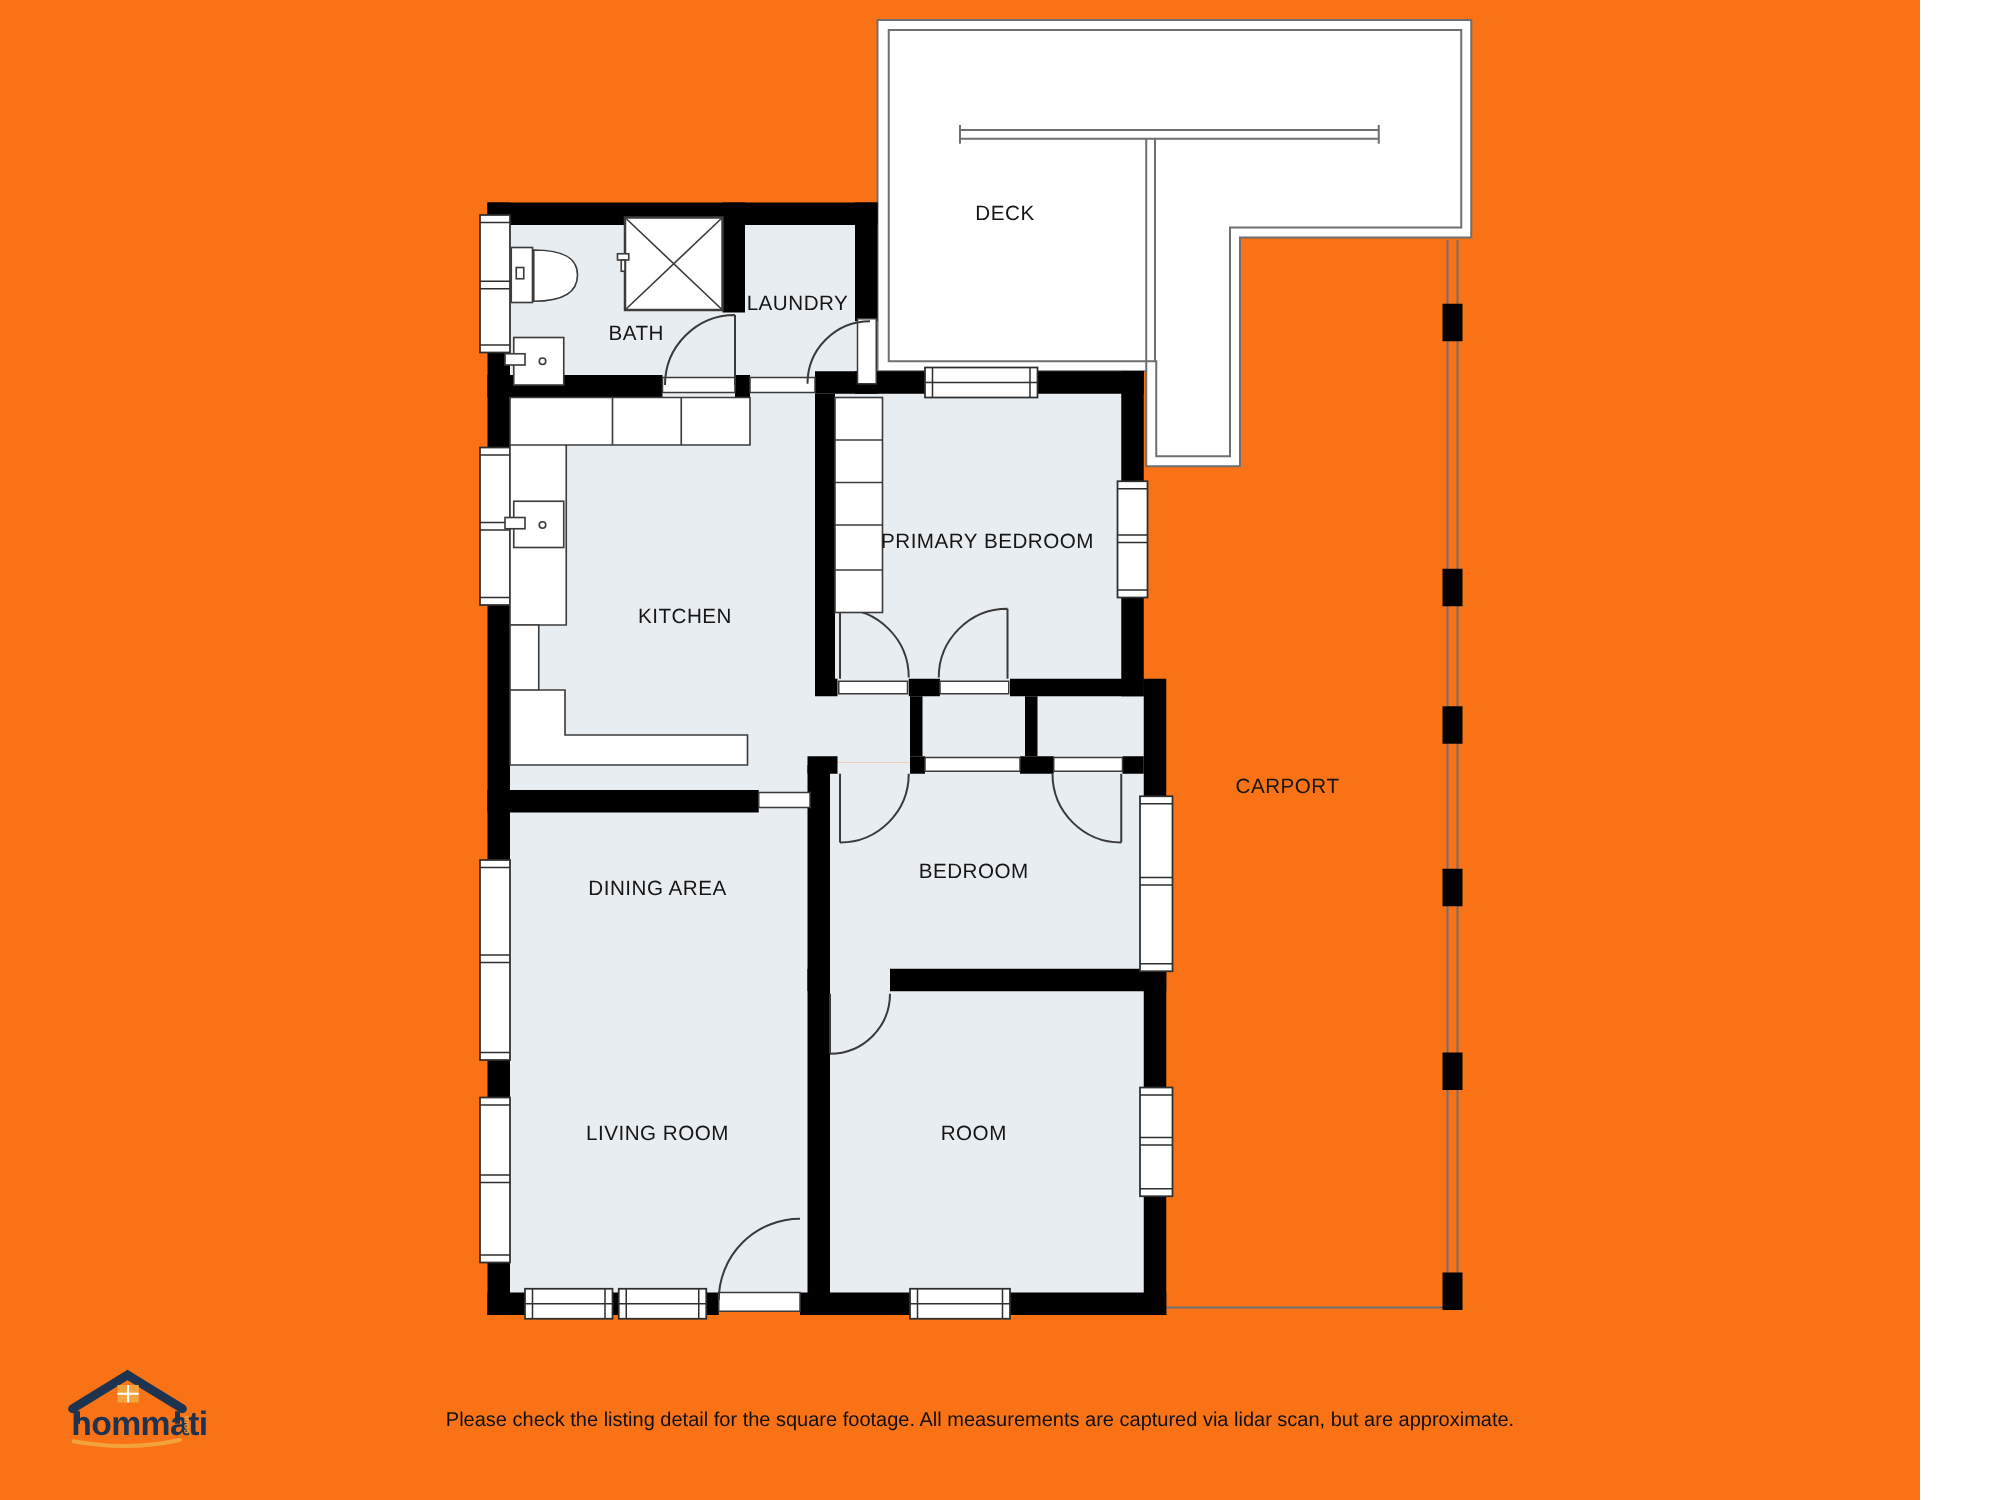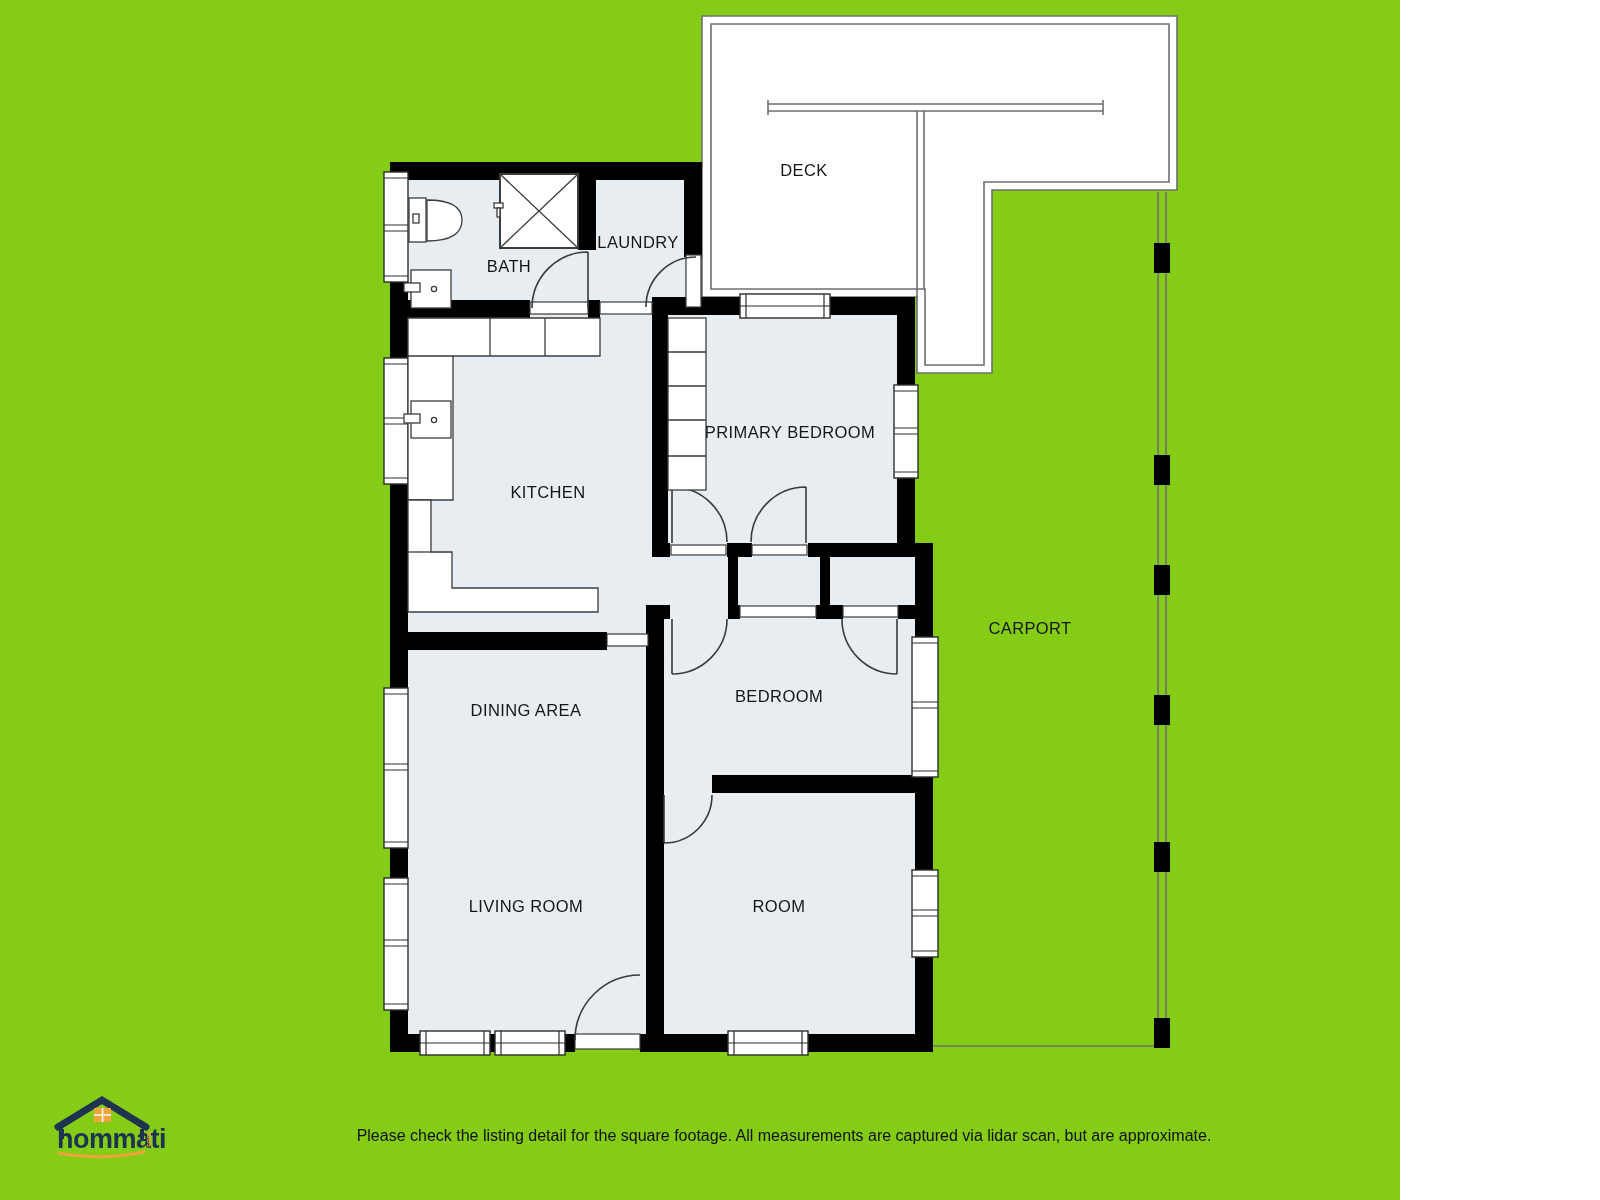--- a/index.html
+++ b/index.html
@@ -1,16 +1,16 @@
 <!DOCTYPE html>
 <html style="--floor: #e8edf2; --wall: #000000; --fixture_line: #3c3c3c; --deck_line: #6f6f6f; --logo_navy: #1e3350; --logo_orange: #f2a33c;"><head>
 <meta charset="utf-8">
 <style>
   html,body{margin:0;padding:0;background:#fff;}
-  #stage{position:relative;width:1400px;height:1200px;background:#84cc16;overflow:hidden;}
+  #stage{position:relative;width:1536px;height:1200px;background:#f97316;overflow:hidden;}
   svg{position:absolute;left:0;top:0;}
   svg text{font-family:"Liberation Sans","DejaVu Sans",sans-serif;}
   .wall{fill:var(--wall,#000);}
   .floor{fill:var(--floor,#e8edf2);}
   .fx{fill:#fff;stroke:var(--fixture_line,#3c3c3c);stroke-width:1.3;}
   .thin{fill:none;stroke:var(--fixture_line,#3c3c3c);stroke-width:1.3;}
   .win{fill:#fff;stroke:#2e2e2e;stroke-width:1.4;}
   .winline{stroke:#2e2e2e;stroke-width:1.2;}
   .door{fill:none;stroke:#3a3a3a;stroke-width:1.6;}
   .leaf{fill:#fff;stroke:#3a3a3a;stroke-width:1.2;}

